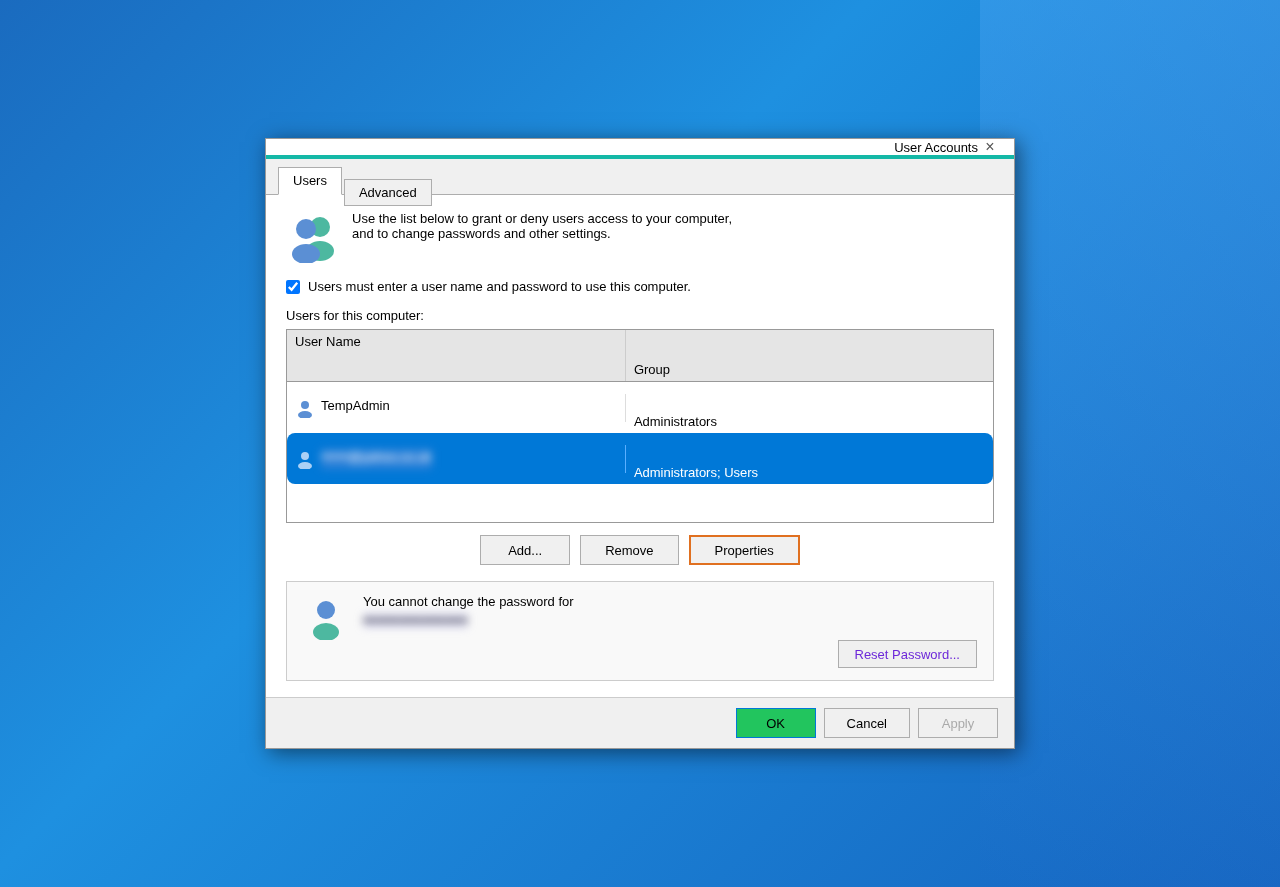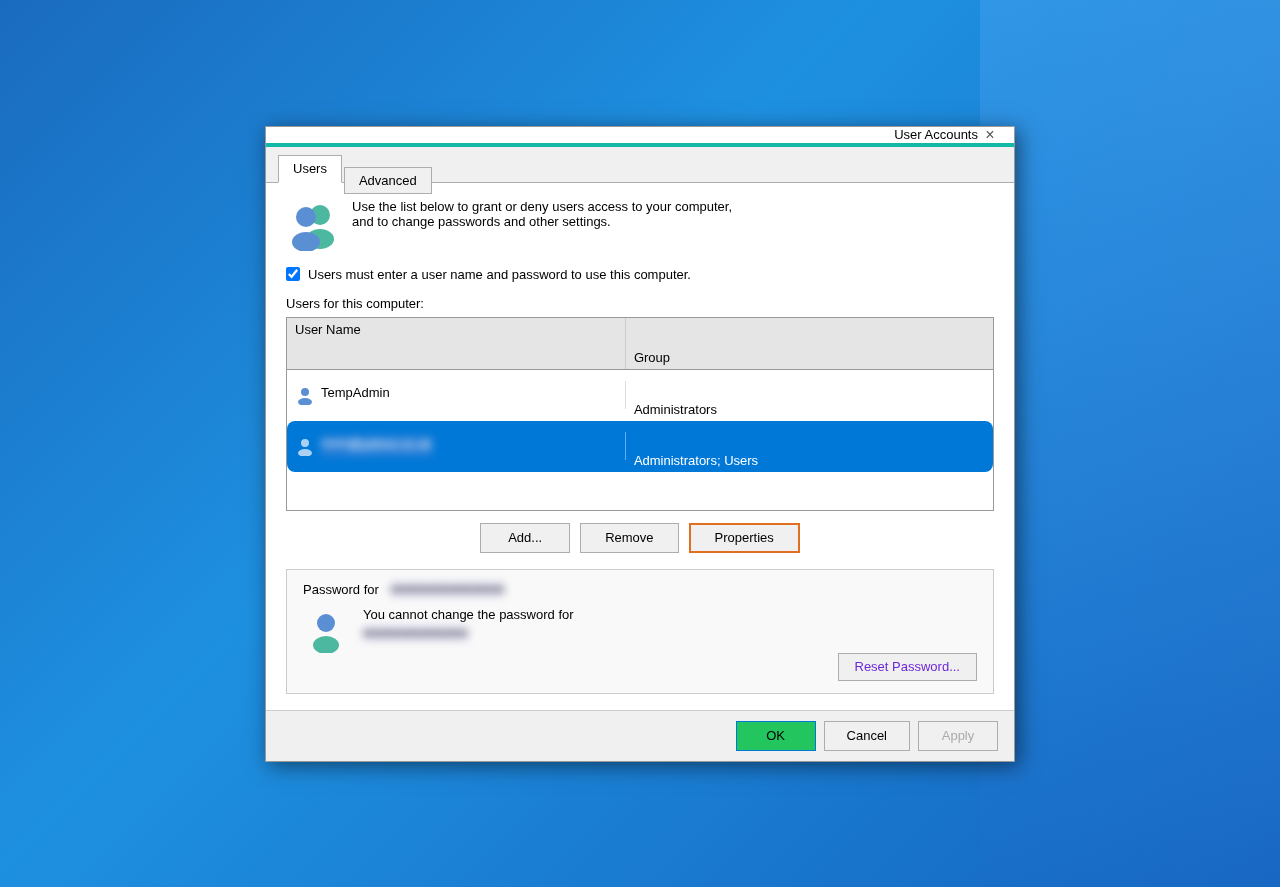--- a/index.html
+++ b/index.html
@@ -420,23 +420,20 @@
       </div>
     </div>
 
     <div class="btn-row">
       <button class="btn">Add...</button>
       <button class="btn">Remove</button>
       <button class="btn highlighted">Properties</button>
     </div>
 
     <div class="password-section">
-      <div class="password-title">
-        <span>Password for</span>&nbsp;<span class="blurred-text">•••••••••••••••••••••••••</span>
-      </div>
       <div class="password-inner">
 
         <svg class="user-icon2 user2-svg" viewBox="0 0 46 46" width="46" height="46">
           <circle cx="23" cy="16" r="9" fill="#5b8fd4"></circle>
           <ellipse cx="23" cy="38" rx="13" ry="9" fill="#4db8a0"></ellipse>
         </svg>
         <div class="password-content">
           <div class="password-text">You cannot change the password for</div>
           <div class="password-blurred">
             <span class="blurred-text">•••••••••••••••••••••••</span>

